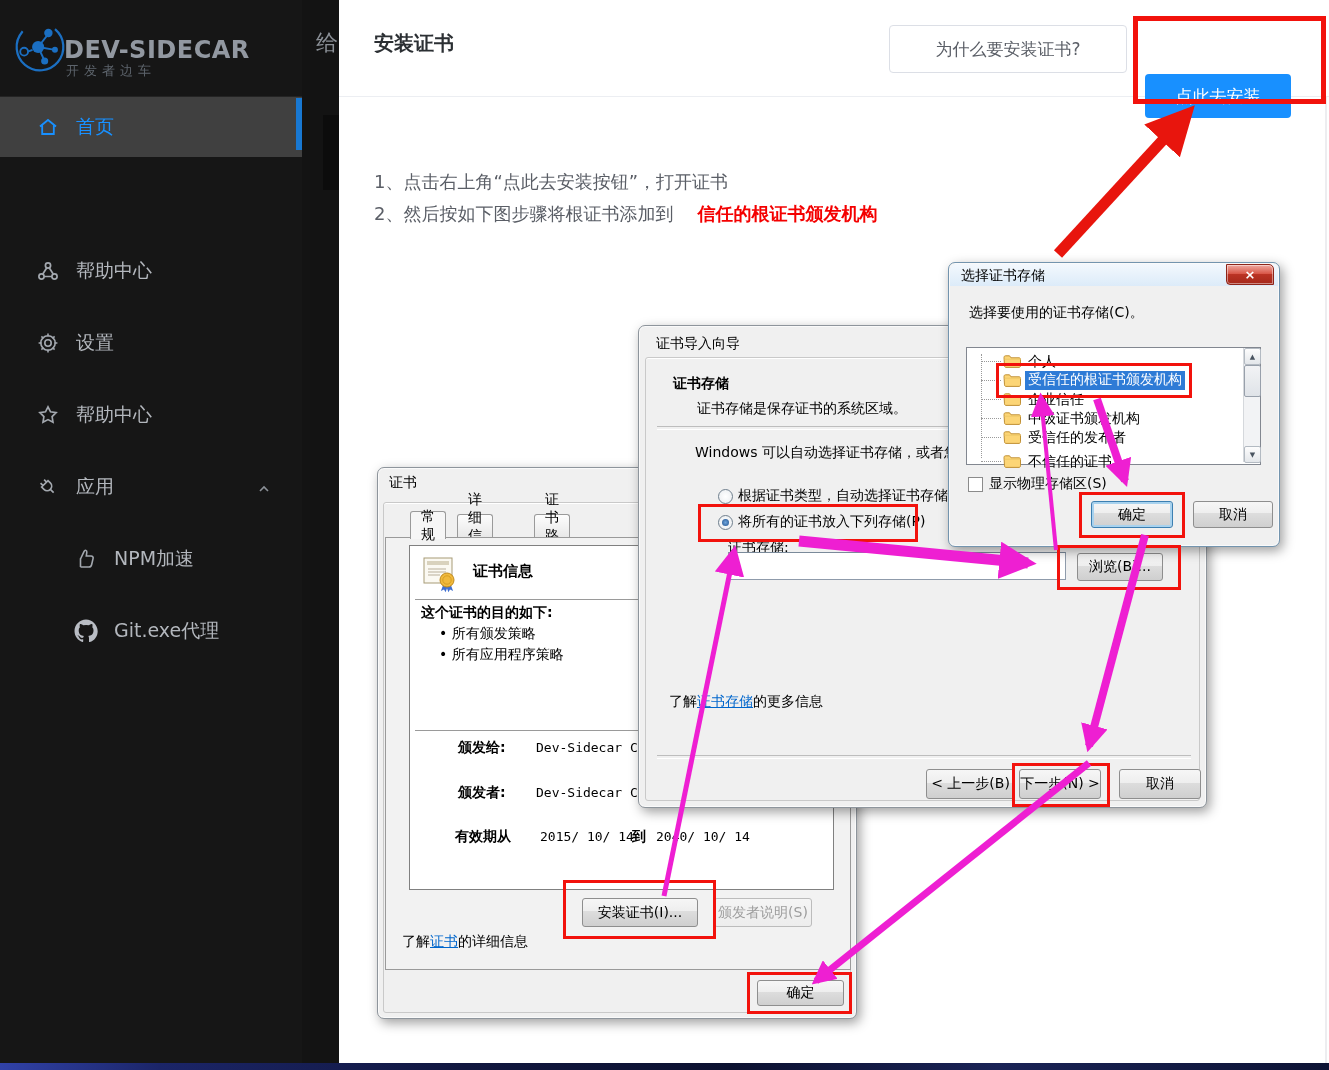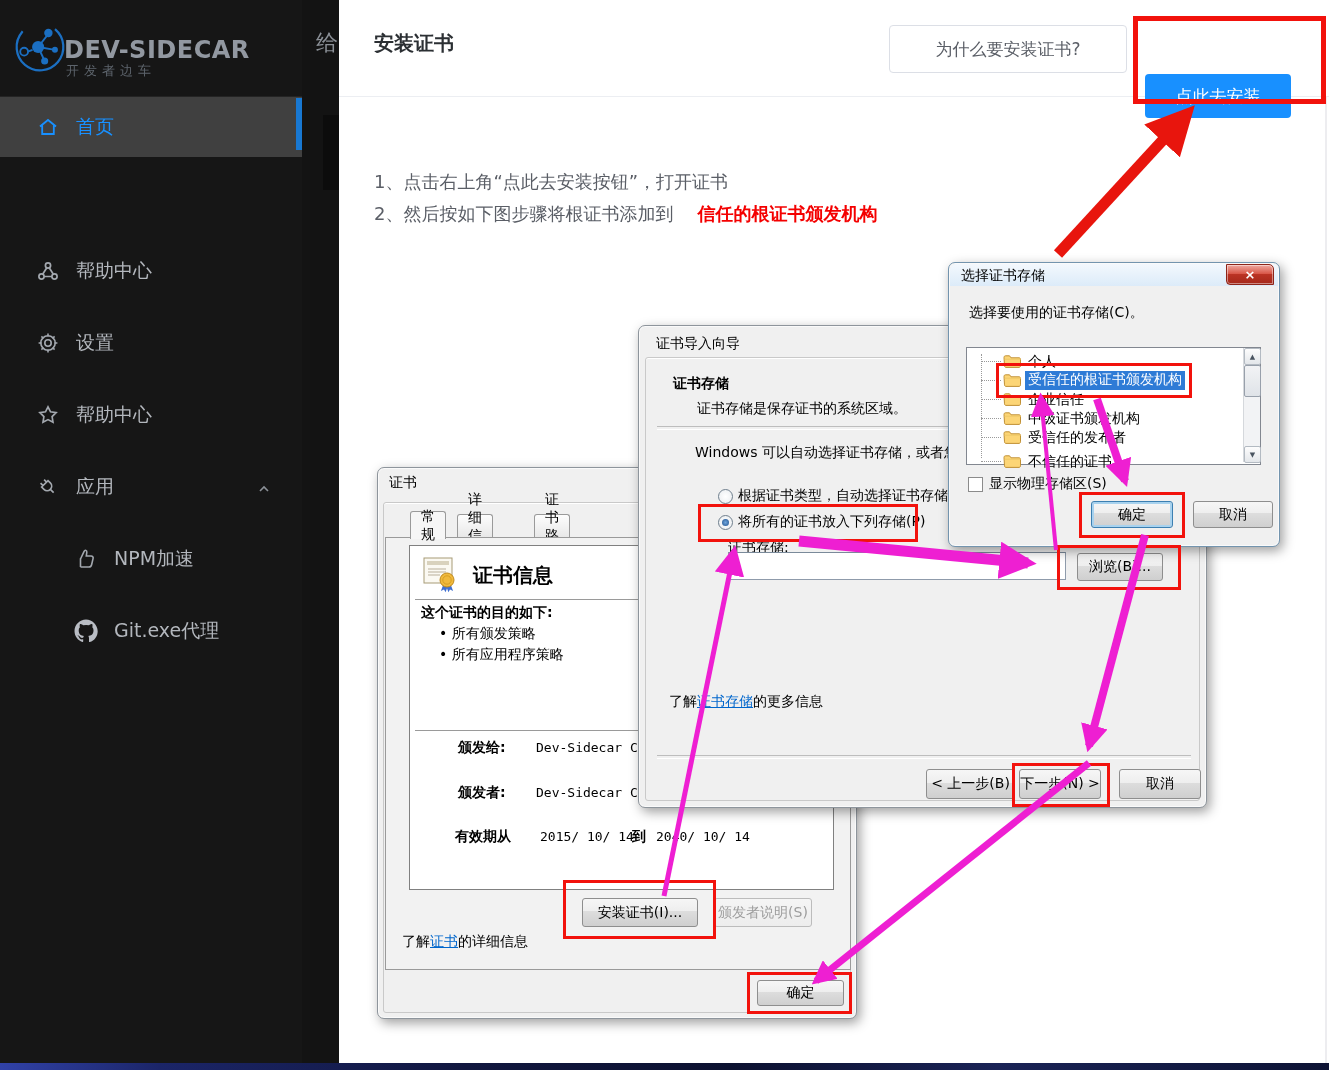--- a/index.html
+++ b/index.html
@@ -218,21 +218,21 @@
         <div class="abs" style="left:23px;top:7px;width:423px;height:343px;background:#fff;border:1px solid #808080">
           <svg class="abs" style="left:10px;top:8px" width="40" height="40" viewBox="0 0 40 40">
             <rect x="4" y="4" width="28" height="25" fill="#fbf9f2" stroke="#a79b77"></rect>
             <rect x="7" y="7" width="22" height="4" fill="#d9d2bd"></rect>
             <path d="M8 15h18M8 18h18M8 21h12" stroke="#b9b09a" stroke-width="1.2"></path>
             <path d="M23.5 30l-2.6 7 3.1-1.6 1.6 2.9 2.2-6.2z" fill="#3f6fd1"></path>
             <path d="M30.5 30l2.6 7-3.1-1.6-1.6 2.9-2.2-6.2z" fill="#3f6fd1"></path>
             <circle cx="27" cy="26" r="7" fill="#f0b93c" stroke="#c08a1e"></circle>
             <circle cx="27" cy="26" r="4.2" fill="none" stroke="#d79e23"></circle>
           </svg>
-          <div class="wtext" style="left:63px;top:16px;font-weight:bold;font-size:20px">证书信息</div>
+          <div class="wtext" style="left:63px;top:16px;font-weight:bold;font-size:15px">证书信息</div>
           <div class="abs" style="left:5px;top:53px;width:413px;height:1px;background:#9a9a9a"></div>
           <div class="wtext" style="left:11px;top:58px;font-weight:bold">这个证书的目的如下:</div>
           <div class="wtext" style="left:29px;top:79px"><span>•</span> <span>所有颁发策略</span></div>
           <div class="wtext" style="left:29px;top:100px"><span>•</span> <span>所有应用程序策略</span></div>
           <div class="abs" style="left:5px;top:184px;width:413px;height:1px;background:#9a9a9a"></div>
           <div class="wtext" style="left:48px;top:193px;font-weight:bold">颁发给:</div>
           <div class="wtext mono" style="left:126px;top:194px">Dev-Sidecar CA</div>
           <div class="wtext" style="left:48px;top:238px;font-weight:bold">颁发者:</div>
           <div class="wtext mono" style="left:126px;top:239px">Dev-Sidecar CA</div>
           <div class="wtext" style="left:45px;top:282px;font-weight:bold">有效期从</div>

